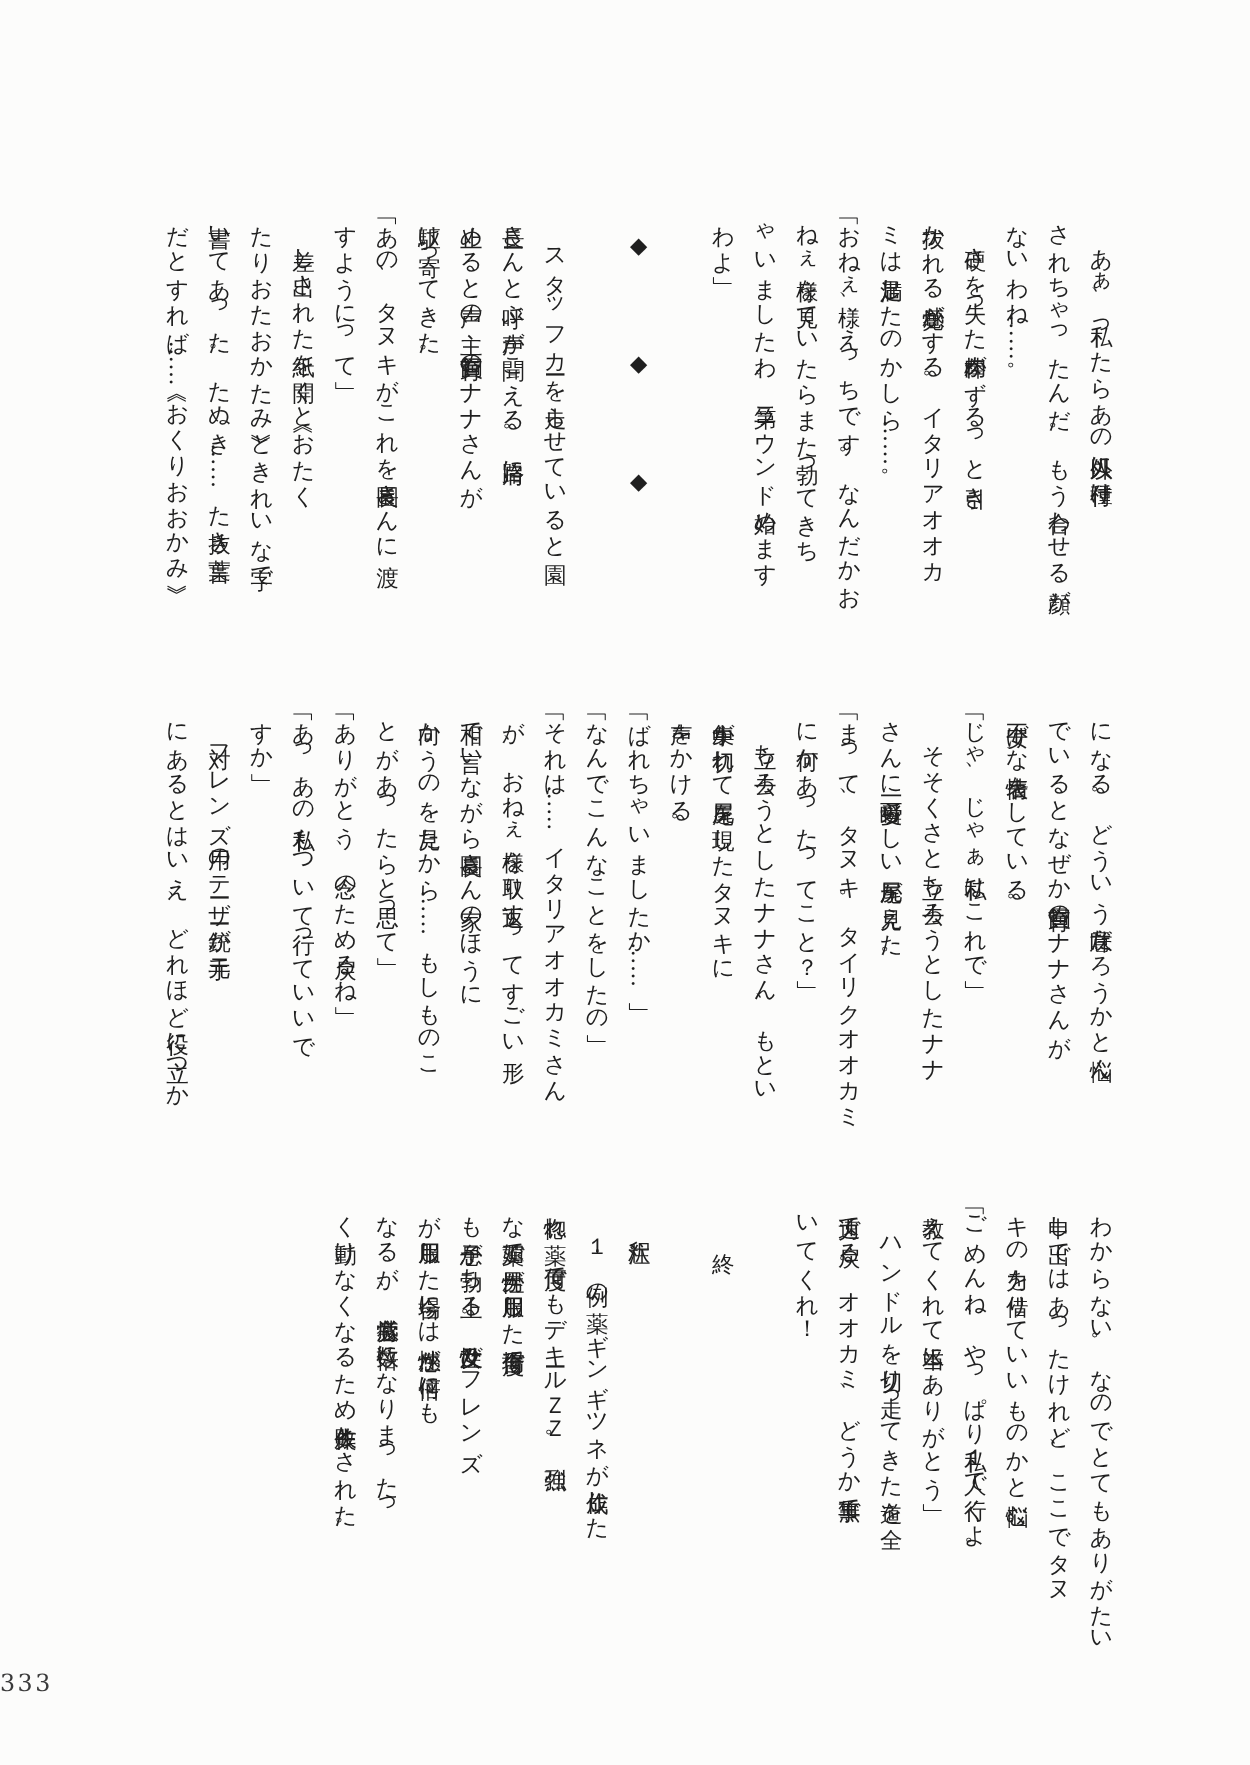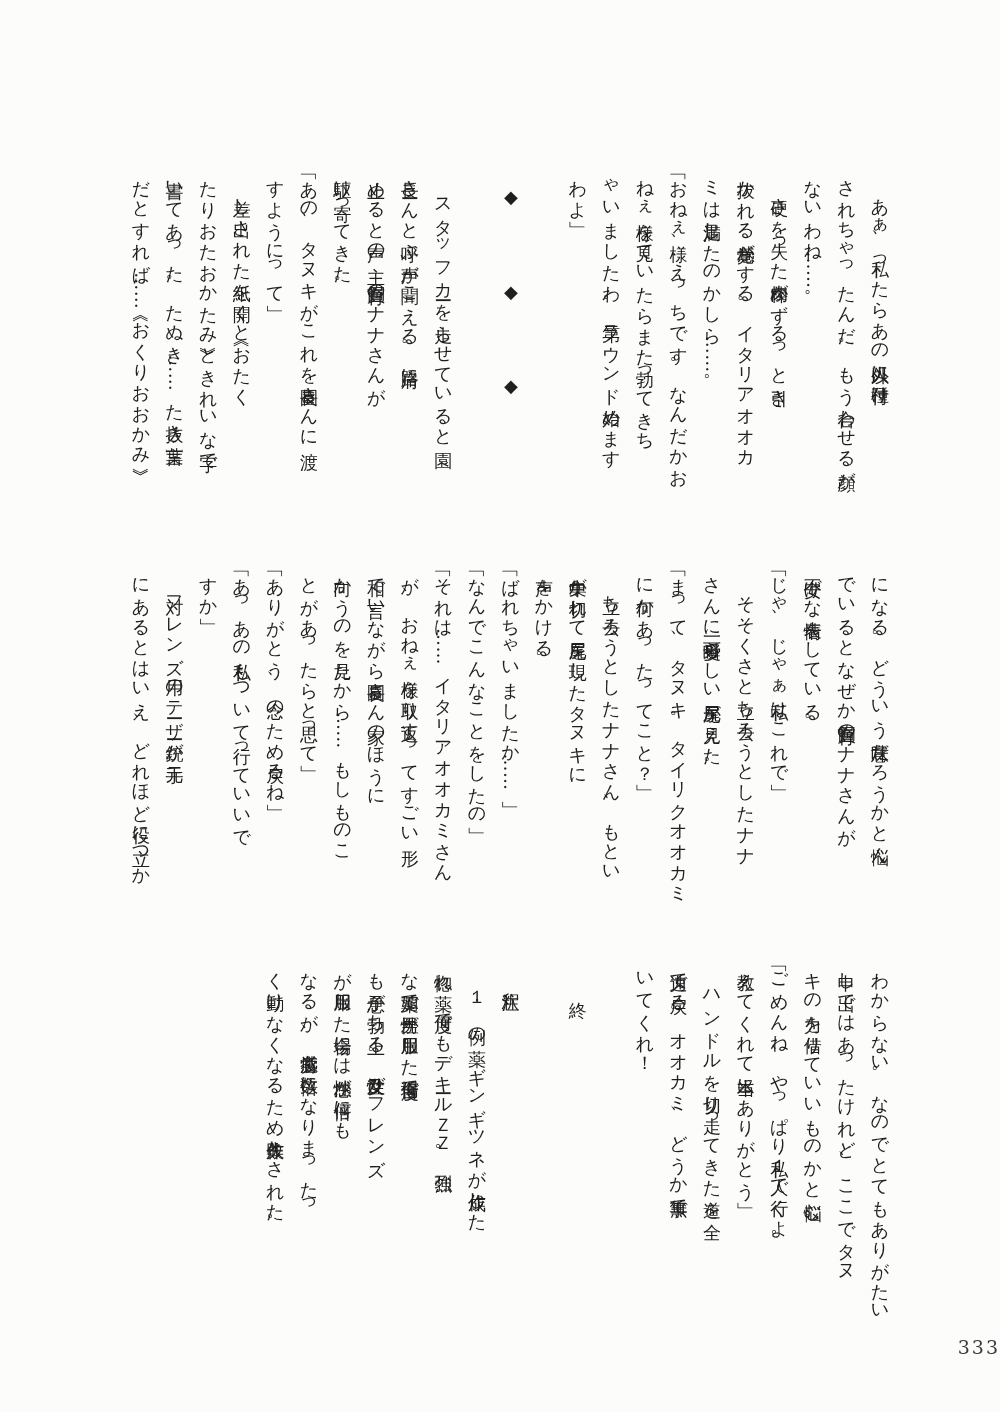--- a/index.html
+++ b/index.html
@@ -26,21 +26,21 @@
     height:313px;
     line-height:33.6px;
     font-size:18px;
     letter-spacing:0.35px;
     white-space:pre;
     overflow:visible;
   }
   .page-number{
     position:absolute;
     top:1336px;left:0;width:1000px;
-    text-align:right;
+    text-align:left;
     font-size:19px;
     letter-spacing:2px;
     color:#3a3a3a;
     font-family:"DejaVu Serif","Liberation Serif",serif;
   }
 </style>
 </head>
 <body style="background: rgb(252, 252, 251);">
 
 <div class="band" id="band-1" style="color: rgb(31, 31, 31);">

